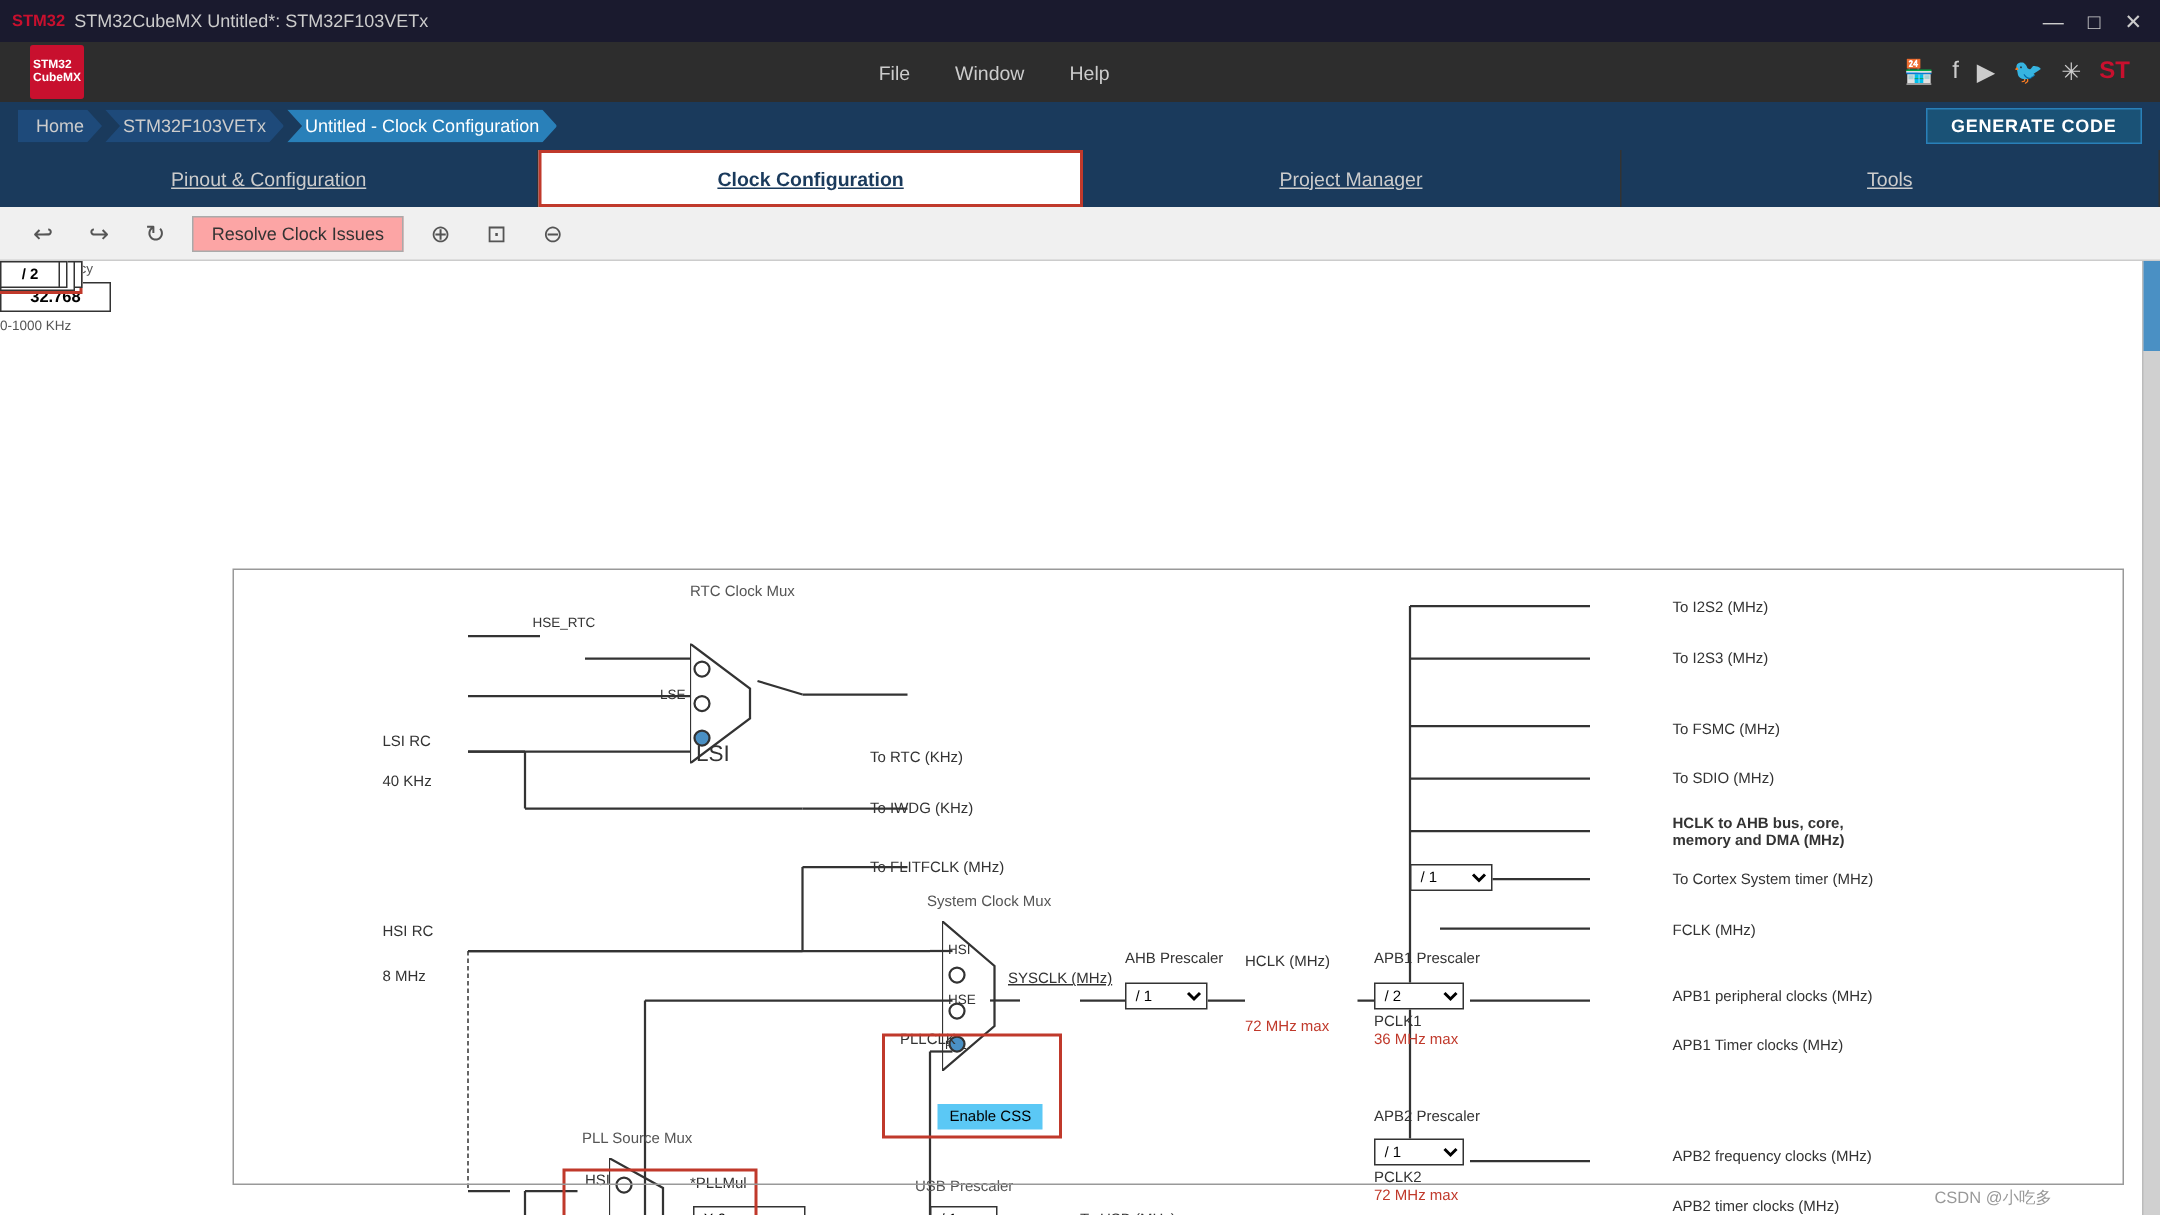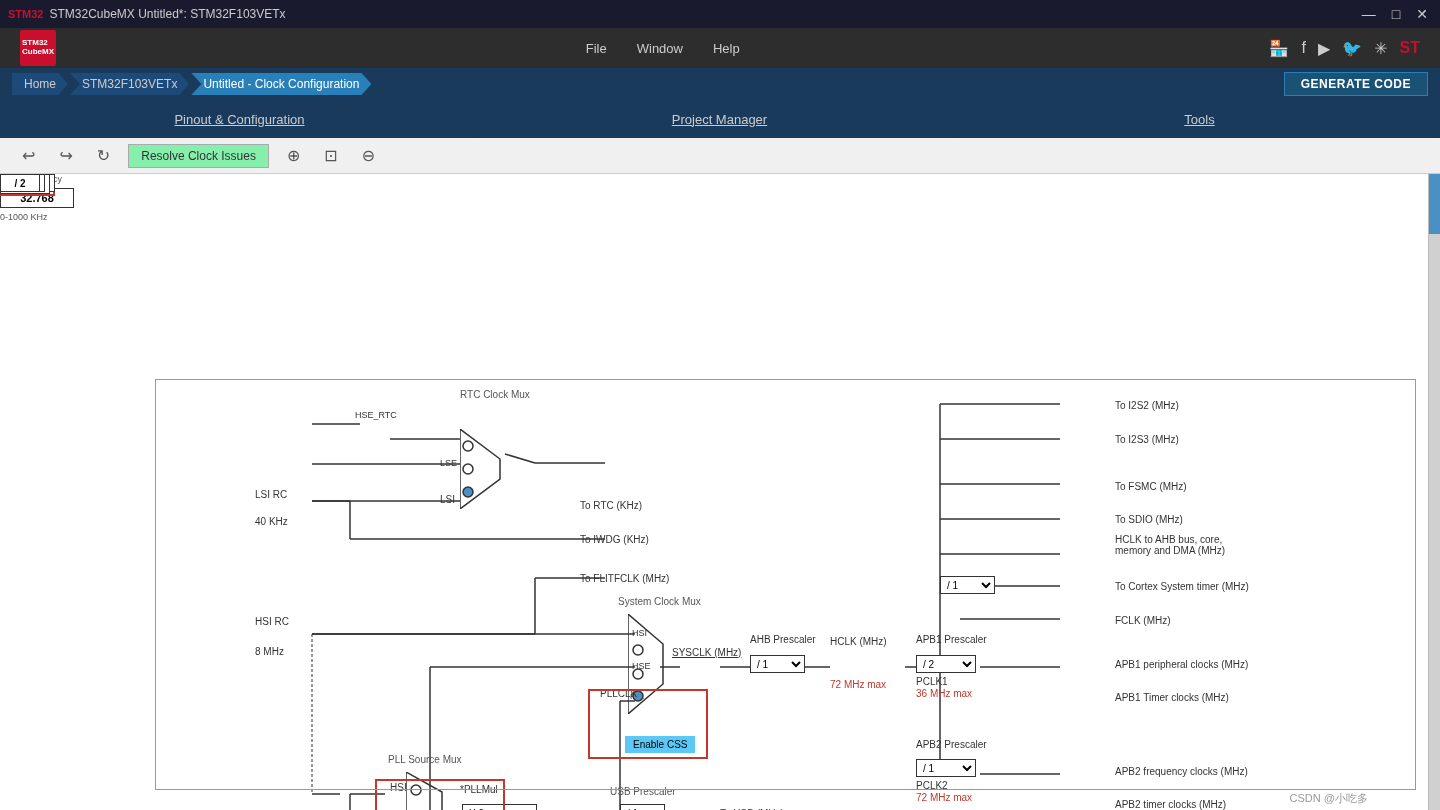--- a/index.html
+++ b/index.html
@@ -105,21 +105,21 @@
     }
     .toolbar-btn {
       background: none;
       border: none;
       cursor: pointer;
       font-size: 16px;
       color: #555;
       padding: 4px 6px;
     }
     .resolve-btn {
-      background: #86efac;
+      background: #fca5a5;
       border: 1px solid #aaa;
       padding: 4px 12px;
       font-size: 12px;
       cursor: pointer;
       color: #333;
     }
 
     
     .main-content {
       background: white;
@@ -256,20 +256,21 @@
 
 <div class="breadcrumb">
   <div class="breadcrumb-item">Home</div>
   <div class="breadcrumb-item">STM32F103VETx</div>
   <div class="breadcrumb-item active">Untitled - Clock Configuration</div>
   <button class="generate-btn">GENERATE CODE</button>
 </div>
 
 <div class="tab-bar">
   <div class="tab">Pinout &amp; Configuration</div>
+  <div class="tab active">Clock Configuration</div>
   <div class="tab">Project Manager</div>
   <div class="tab">Tools</div>
 </div>
 
 <div class="toolbar">
   <button class="toolbar-btn">↩</button>
   <button class="toolbar-btn">↪</button>
   <button class="toolbar-btn">↻</button>
   <button class="resolve-btn">Resolve Clock Issues</button>
   <button class="toolbar-btn">⊕</button>
@@ -399,21 +400,21 @@
 
     <svg style="position:absolute;left:460px;top:255px;width:50px;height:80px;pointer-events:none;">
       <polygon points="0,0 0,80 40,50 40,30" fill="none" stroke="#333" stroke-width="1.5"></polygon>
 
       <circle cx="8" cy="17" r="5" fill="none" stroke="#333" stroke-width="1.5"></circle>
       <circle cx="8" cy="40" r="5" fill="none" stroke="#333" stroke-width="1.5"></circle>
       <circle cx="8" cy="63" r="5" fill="#4a90c4" stroke="#333" stroke-width="1.5"></circle>
     </svg>
 
     <div class="clk-label" style="left:440px;top:284px;font-size:9px;">LSE</div>
-    <div class="clk-label" style="left:440px;top:320px;font-size:10px;">LSI</div>
+    <div class="clk-label" style="left:464px;top:320px;font-size:15px;">LSI</div>
 
     <div class="clk-box white-bg" style="position:absolute;left:535;top:280;width:40px;height:20px;">
       <span>40</span>
     </div>
     <div class="clk-label" style="left:580px;top:284px;margin-top:42px;">To RTC (KHz)</div>
 
     <div class="clk-box white-bg" style="position:absolute;left:535;top:356;width:40px;height:20px;">
       <span>40</span>
     </div>
     <div class="clk-label" style="left:580px;top:360px;">To IWDG (KHz)</div>
@@ -490,21 +491,21 @@
     <div class="clk-box white-bg red-border" style="position:absolute;left:1060;top:256;width:50px;height:20px;">72</div>
     <div class="clk-label" style="left:1115px;top:260px;">To I2S3 (MHz)</div>
 
     <div class="clk-box white-bg red-border" style="position:absolute;left:1060;top:303;width:50px;height:20px;">72</div>
     <div class="clk-label" style="left:1115px;top:307px;">To FSMC (MHz)</div>
 
     <div class="clk-box white-bg red-border" style="position:absolute;left:1060;top:336;width:50px;height:20px;">72</div>
     <div class="clk-label" style="left:1115px;top:340px;">To SDIO (MHz)</div>
 
     <div class="clk-box white-bg red-border" style="position:absolute;left:1060;top:370;width:50px;height:20px;">72</div>
-    <div class="clk-label" style="left:1115px;top:360px;max-width:120px;">HCLK to AHB bus, core, memory and DMA (MHz)</div>
+    <div class="clk-label" style="left:1115px;top:370px;max-width:120px;font-weight:bold;">HCLK to AHB bus, core, memory and DMA (MHz)</div>
 
     <div class="clk-box white-bg red-border" style="position:absolute;left:1060;top:403;width:50px;height:20px;">72</div>
     <div class="clk-label" style="left:1115px;top:407px;">To Cortex System timer (MHz)</div>
 
     <div class="clk-box white-bg red-border" style="position:absolute;left:1060;top:437;width:50px;height:20px;">72</div>
     <div class="clk-label" style="left:1115px;top:441px;">FCLK (MHz)</div>
 
     <div class="clk-box white-bg red-border" style="position:absolute;left:1060;top:481;width:50px;height:20px;">36</div>
     <div class="clk-label" style="left:1115px;top:485px;">APB1 peripheral clocks (MHz)</div>
 

